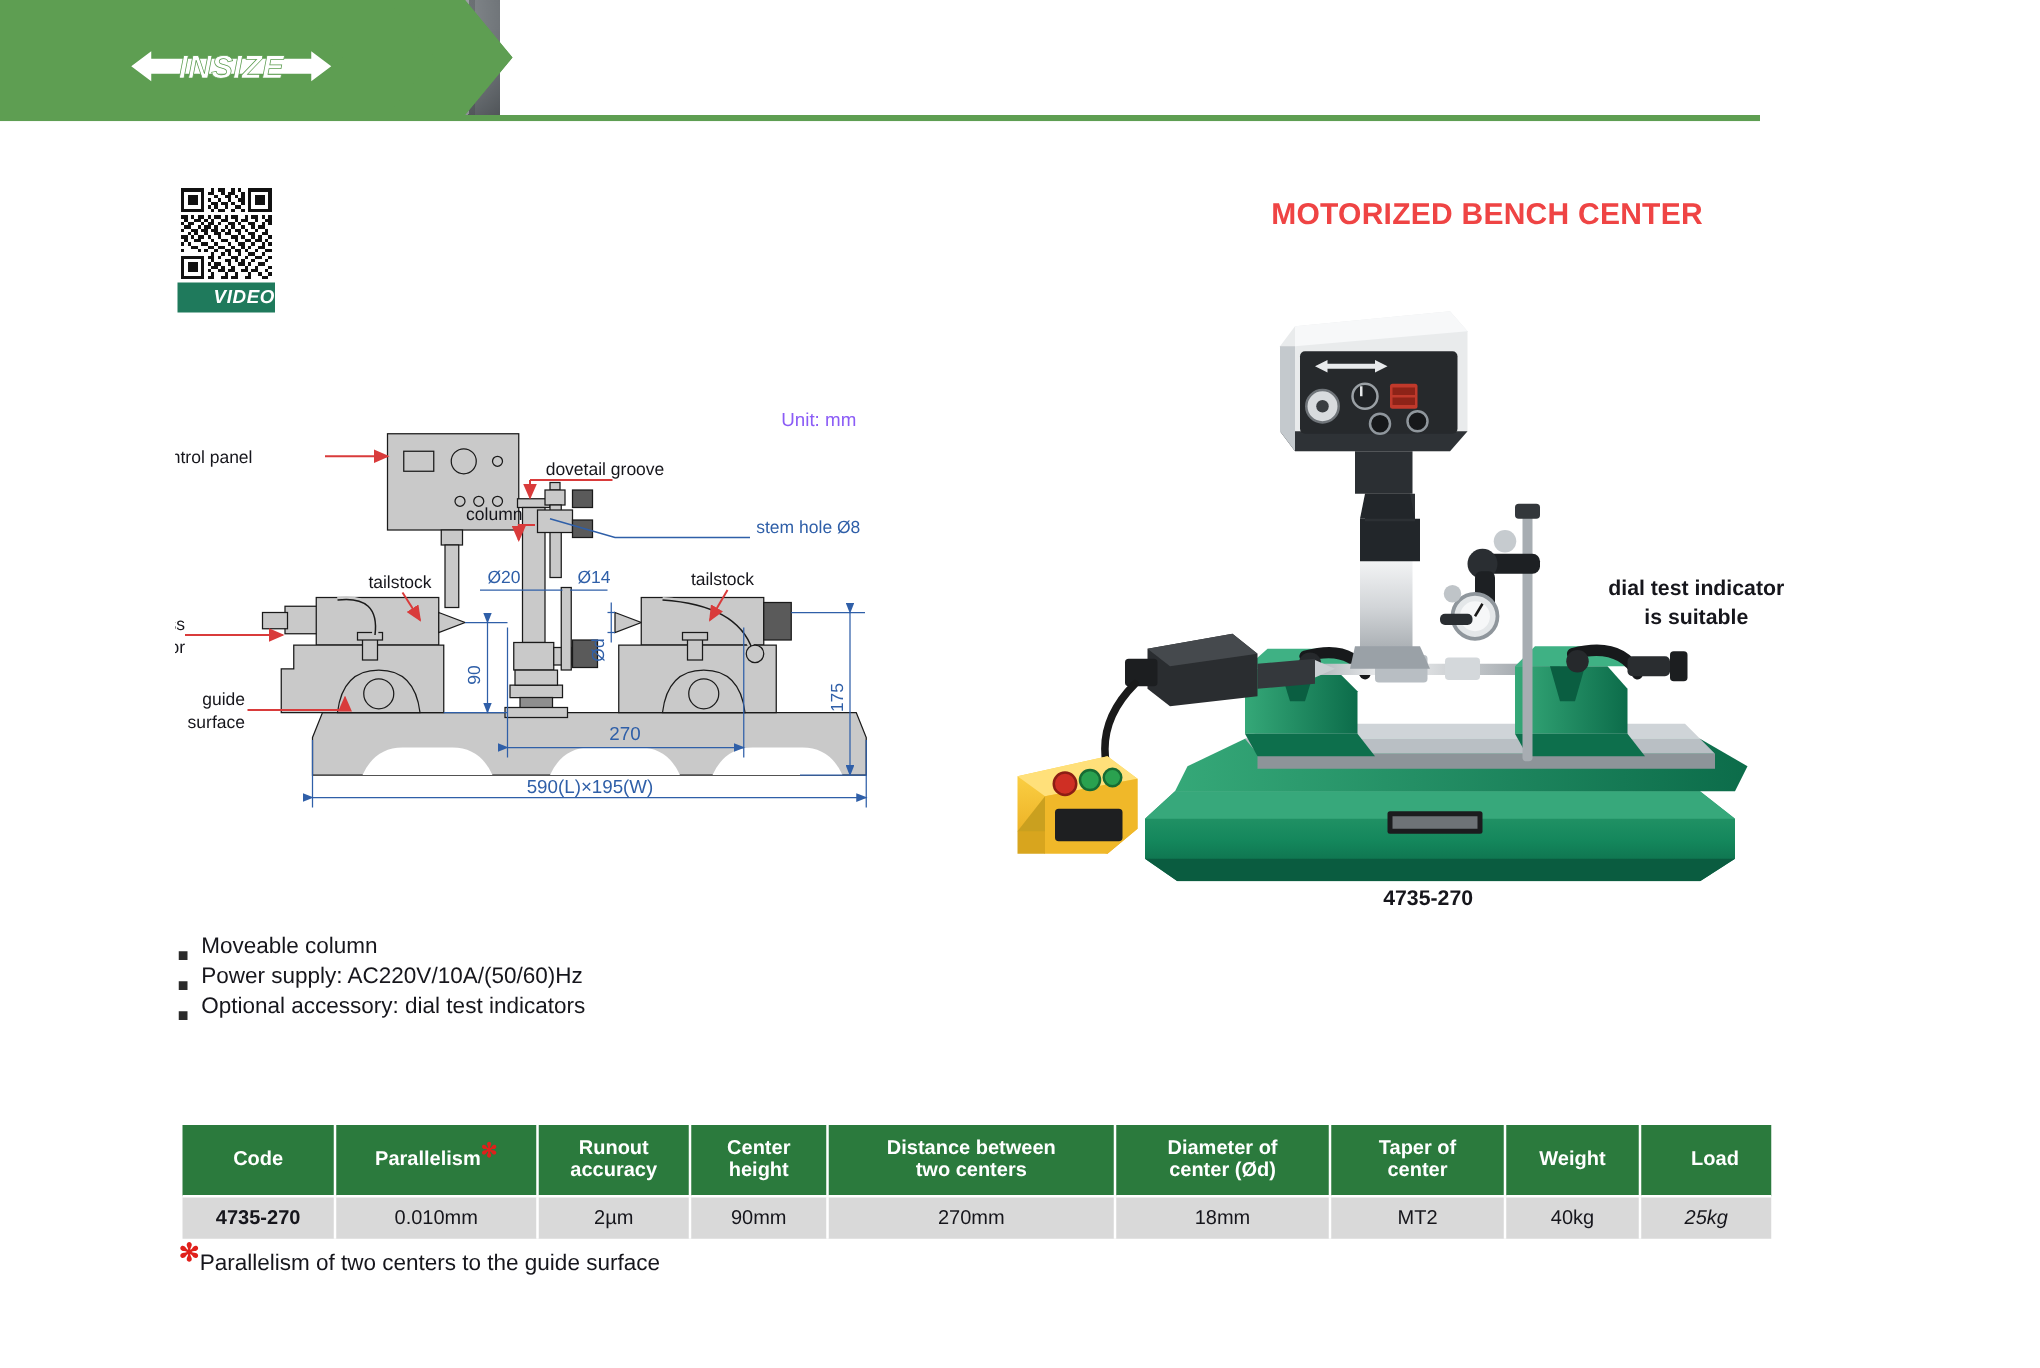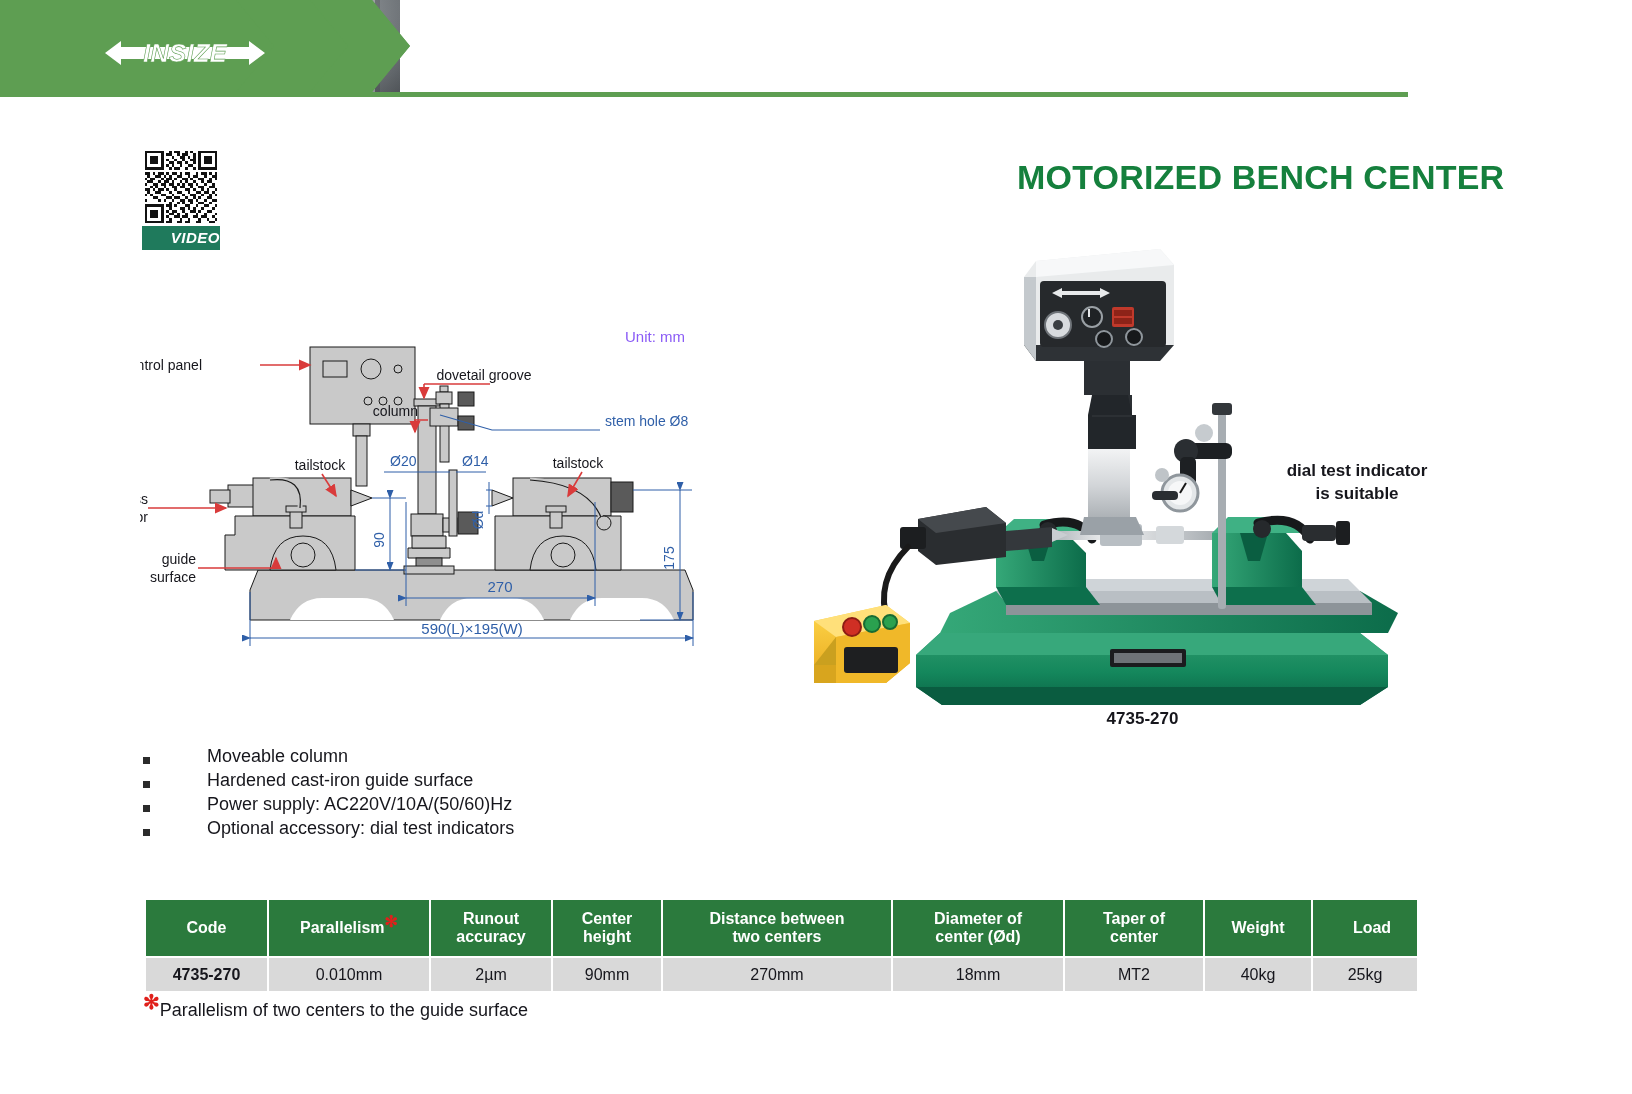--- a/index.html
+++ b/index.html
@@ -41,56 +41,56 @@
 
   
   .qr-block { position:absolute; left:142px; top:148px; width:78px; height:102px; }
   .qr-img { position:absolute; left:0; top:0; width:78px; height:78px; background:#ffffff; }
   .qr-video { position:absolute; left:0; top:78px; width:78px; height:24px;
     background:#1f7a5c; color:#ffffff; font-weight:bold; font-size:15px;
     letter-spacing:.5px; text-align:right; line-height:24px; font-style:italic; }
 
   
   .product-title { position:absolute; left:1017px; top:158px; width:560px;
-    font-size:34px; font-weight:bold; color:#15803d; letter-spacing:.2px; white-space:nowrap; }
+    font-size:24px; font-weight:bold; color:#ef4444; letter-spacing:.2px; white-space:nowrap; }
 
   
   .diagram { position:absolute; left:140px; top:320px; width:580px; height:335px; }
   .diagram svg { display:block; }
   .unit-label { position:absolute; left:625px; top:328px; font-size:15px; color:#8b5cf6; }
 
   
   .photo { position:absolute; left:800px; top:235px; width:650px; height:470px; }
   .photo svg { display:block; }
   .dti-note { position:absolute; left:1252px; top:460px; width:210px;
     font-size:17px; font-weight:bold; color:#16161c; line-height:1.35; text-align:center; }
   .photo-caption { position:absolute; left:1030px; top:709px; width:225px;
     text-align:center; font-size:17px; font-weight:bold; color:#16161c; }
 
   
   .features { position:absolute; left:143px; top:745px; width:900px; }
-  .feat-row { display:flex; align-items:center; margin-bottom:1px; height:23px;gap:46px; }
+  .feat-row { display:flex; align-items:flex-end; margin-bottom:1px; height:23px; }
   .feat-bullet { width:18px; flex:0 0 18px; padding-top:8px; }
   .feat-bullet i { display:block; width:7px; height:7px; background:#2b2b2b; }
   .feat-text { font-size:18px; color:#16161c; line-height:23px; white-space:nowrap; }
 
   
   .spec-table { position:absolute; left:146px; top:900px; width:1197px;
     border-collapse:collapse; table-layout:fixed; }
   .spec-table th {
     background:#2b7a3d; color:#ffffff; font-size:16px; font-weight:bold;
     border-right:2px solid #ffffff; border-bottom:2px solid #ffffff;
     padding:6px 2px; line-height:1.15; height:57px; vertical-align:middle;
   }
   .spec-table th:last-child { border-right:none;padding-left:16px; }
   .spec-table td {
     background:#d9d9d9; color:#16161c; font-size:16px; text-align:center;
     border-right:2px solid #ffffff; padding:7px 2px; height:34px;
   }
-  .spec-table td:last-child { border-right:none; }
+  .spec-table td:last-child { border-right:none;font-style:italic; }
   .spec-table td.code-cell { font-weight:bold; }
   .ast { color:#e0201b; font-size:16px; vertical-align:super; line-height:0; }
 
   .footnote { position:absolute; left:143px; top:1000px; font-size:18px; color:#16161c; }
   .footnote .ast-big { color:#e0201b; font-size:20px; font-weight:bold; vertical-align:super; line-height:0; }
 
   .dim-txt { font-family:"Liberation Sans", sans-serif; fill:#2f5fa8; }
   .lbl-txt { font-family:"Liberation Sans", sans-serif; fill:#16161c; }
 </style>
 </head>
@@ -618,26 +618,20 @@
   <div class="feat-row">
     <span class="feat-bullet">
         <i></i>
       </span>
     <span class="feat-text">Moveable column</span>
   </div>
   <div class="feat-row">
     <span class="feat-bullet">
         <i></i>
       </span>
-    <span class="feat-text">Hardened cast-iron guide surface</span>
-  </div>
-  <div class="feat-row">
-    <span class="feat-bullet">
-        <i></i>
-      </span>
     <span class="feat-text">Power supply: AC220V/10A/(50/60)Hz</span>
   </div>
   <div class="feat-row">
     <span class="feat-bullet">
         <i></i>
       </span>
     <span class="feat-text">Optional accessory: dial test indicators</span>
   </div>
 </div>
 

